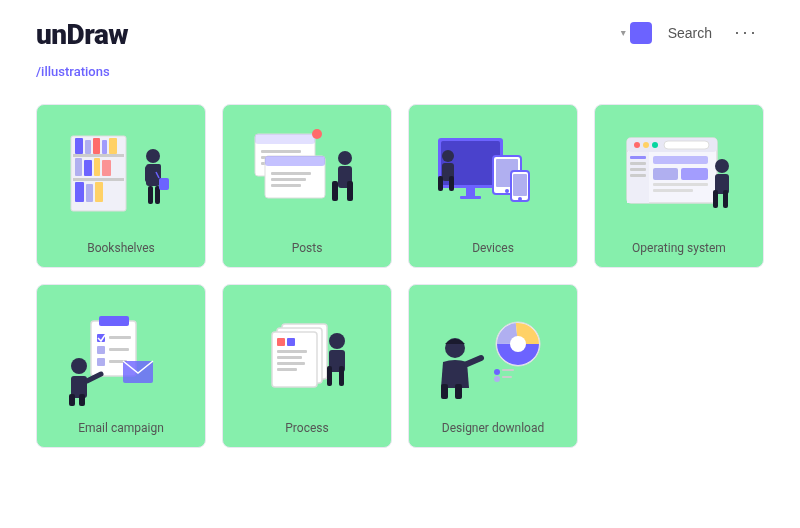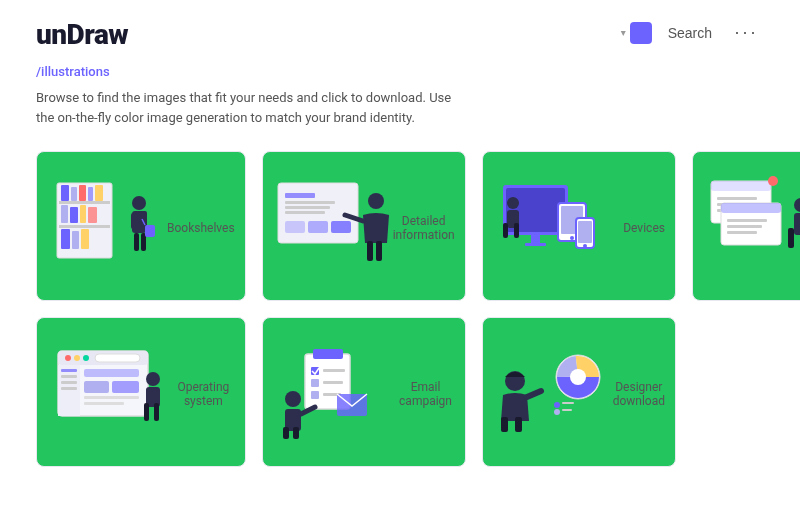--- a/index.html
+++ b/index.html
@@ -88,24 +88,24 @@
       display: grid;
       grid-template-columns: repeat(4, 1fr);
       gap: 16px;
       padding: 16px 36px 16px 36px;
     }
     .card {
       border: 1px solid #e8e8f0;
       border-radius: 8px;
       padding: 16px 10px 12px 10px;
       display: flex;
-      flex-direction: row;
+      flex-direction: column;
       align-items: center;
       cursor: pointer;
-      background: #22c55e;
+      background: #86efac;
       transition: box-shadow 0.15s;
     }
     .card-illustration {
       width: 100%;
       height: 110px;
       display: flex;
       align-items: center;
       justify-content: center;
       margin-bottom: 10px;
     }
@@ -128,21 +128,20 @@
       <span class="color-arrow">▾</span>
       <div class="color-dot"></div>
     </div>
     <button class="search-btn">Search</button>
     <button class="more-btn">···</button>
   </div>
 </header>
 
 <div class="subtitle-area">
   <a class="illustrations-link">/illustrations</a>
-  <p class="description">Browse to find the images that fit your needs and click to download. Use the on-the-fly color image generation to match your brand identity.</p>
 </div>
 
 <div class="grid">
 
   <div class="card">
     <div class="card-illustration">
       <svg width="120" height="100" viewBox="0 0 120 100">
 
         <rect x="10" y="10" width="55" height="75" rx="2" fill="#f0f0f8" stroke="#ddd" stroke-width="1"></rect>
 
@@ -172,73 +171,20 @@
         <rect x="87" y="60" width="5" height="18" rx="2" fill="#1a1a2e"></rect>
         <rect x="94" y="60" width="5" height="18" rx="2" fill="#1a1a2e"></rect>
 
         <rect x="98" y="52" width="10" height="12" rx="2" fill="#6c63ff"></rect>
         <line x1="98" y1="52" x2="95" y2="46" stroke="#6c63ff" stroke-width="1.5"></line>
       </svg>
     </div>
     <span class="card-label">Bookshelves</span>
   </div>
 
-  <div class="card">
-    <div class="card-illustration">
-      <svg width="120" height="100" viewBox="0 0 120 100">
-
-        <rect x="5" y="10" width="80" height="60" rx="3" fill="#f0f0f8" stroke="#ddd" stroke-width="1"></rect>
-
-        <rect x="12" y="20" width="30" height="5" rx="1" fill="#6c63ff" opacity="0.7"></rect>
-        <rect x="12" y="28" width="50" height="3" rx="1" fill="#ccc"></rect>
-        <rect x="12" y="33" width="45" height="3" rx="1" fill="#ccc"></rect>
-        <rect x="12" y="38" width="40" height="3" rx="1" fill="#ccc"></rect>
-        <rect x="12" y="48" width="20" height="12" rx="2" fill="#6c63ff" opacity="0.3"></rect>
-        <rect x="35" y="48" width="20" height="12" rx="2" fill="#6c63ff" opacity="0.5"></rect>
-        <rect x="58" y="48" width="20" height="12" rx="2" fill="#6c63ff" opacity="0.8"></rect>
-
-        <circle cx="103" cy="28" r="8" fill="#2d2d4e"></circle>
-
-        <path d="M90 42 Q103 38 116 42 L114 70 H92 Z" fill="#2d2d4e"></path>
-
-        <line x1="90" y1="48" x2="72" y2="42" stroke="#2d2d4e" stroke-width="5" stroke-linecap="round"></line>
-
-        <rect x="94" y="68" width="6" height="20" rx="2" fill="#1a1a2e"></rect>
-        <rect x="103" y="68" width="6" height="20" rx="2" fill="#1a1a2e"></rect>
-      </svg>
-    </div>
-    <span class="card-label">Detailed information</span>
-  </div>
-
-  <div class="card">
-    <div class="card-illustration">
-      <svg width="120" height="100" viewBox="0 0 120 100">
-
-        <rect x="5" y="12" width="65" height="50" rx="3" fill="#6c63ff"></rect>
-        <rect x="8" y="15" width="59" height="44" rx="2" fill="#4a42cc"></rect>
-
-        <rect x="33" y="62" width="9" height="8" rx="0" fill="#6c63ff"></rect>
-        <rect x="27" y="70" width="21" height="3" rx="1" fill="#6c63ff"></rect>
-
-        <rect x="60" y="30" width="28" height="38" rx="3" fill="#fff" stroke="#6c63ff" stroke-width="2"></rect>
-        <rect x="63" y="33" width="22" height="28" rx="1" fill="#b0aff0"></rect>
-        <circle cx="74" cy="65" r="2" fill="#6c63ff"></circle>
-
-        <rect x="78" y="45" width="18" height="30" rx="3" fill="#fff" stroke="#6c63ff" stroke-width="2"></rect>
-        <rect x="80" y="48" width="14" height="22" rx="1" fill="#b0aff0"></rect>
-        <circle cx="87" cy="73" r="2" fill="#6c63ff"></circle>
-
-        <circle cx="15" cy="30" r="6" fill="#2d2d4e"></circle>
-        <rect x="9" y="37" width="12" height="18" rx="3" fill="#2d2d4e"></rect>
-        <rect x="5" y="50" width="5" height="15" rx="2" fill="#1a1a2e"></rect>
-        <rect x="16" y="50" width="5" height="15" rx="2" fill="#1a1a2e"></rect>
-      </svg>
-    </div>
-    <span class="card-label">Devices</span>
-  </div>
 
   <div class="card">
     <div class="card-illustration">
       <svg width="120" height="100" viewBox="0 0 120 100">
 
         <rect x="8" y="8" width="60" height="42" rx="3" fill="#fff" stroke="#ddd" stroke-width="1"></rect>
         <rect x="8" y="8" width="60" height="10" rx="3" fill="#6c63ff" opacity="0.2"></rect>
 
         <rect x="14" y="24" width="40" height="3" rx="1" fill="#ccc"></rect>
         <rect x="14" y="30" width="35" height="3" rx="1" fill="#ccc"></rect>
@@ -252,20 +198,47 @@
         <rect x="24" y="52" width="35" height="3" rx="1" fill="#ccc"></rect>
         <rect x="24" y="58" width="30" height="3" rx="1" fill="#ccc"></rect>
 
         <circle cx="98" cy="32" r="7" fill="#2d2d4e"></circle>
         <rect x="91" y="40" width="14" height="22" rx="3" fill="#2d2d4e"></rect>
         <rect x="85" y="55" width="6" height="20" rx="2" fill="#1a1a2e"></rect>
         <rect x="100" y="55" width="6" height="20" rx="2" fill="#1a1a2e"></rect>
       </svg>
     </div>
     <span class="card-label">Posts</span>
+  </div>
+
+  <div class="card">
+    <div class="card-illustration">
+      <svg width="120" height="100" viewBox="0 0 120 100">
+
+        <rect x="5" y="12" width="65" height="50" rx="3" fill="#6c63ff"></rect>
+        <rect x="8" y="15" width="59" height="44" rx="2" fill="#4a42cc"></rect>
+
+        <rect x="33" y="62" width="9" height="8" rx="0" fill="#6c63ff"></rect>
+        <rect x="27" y="70" width="21" height="3" rx="1" fill="#6c63ff"></rect>
+
+        <rect x="60" y="30" width="28" height="38" rx="3" fill="#fff" stroke="#6c63ff" stroke-width="2"></rect>
+        <rect x="63" y="33" width="22" height="28" rx="1" fill="#b0aff0"></rect>
+        <circle cx="74" cy="65" r="2" fill="#6c63ff"></circle>
+
+        <rect x="78" y="45" width="18" height="30" rx="3" fill="#fff" stroke="#6c63ff" stroke-width="2"></rect>
+        <rect x="80" y="48" width="14" height="22" rx="1" fill="#b0aff0"></rect>
+        <circle cx="87" cy="73" r="2" fill="#6c63ff"></circle>
+
+        <circle cx="15" cy="30" r="6" fill="#2d2d4e"></circle>
+        <rect x="9" y="37" width="12" height="18" rx="3" fill="#2d2d4e"></rect>
+        <rect x="5" y="50" width="5" height="15" rx="2" fill="#1a1a2e"></rect>
+        <rect x="16" y="50" width="5" height="15" rx="2" fill="#1a1a2e"></rect>
+      </svg>
+    </div>
+    <span class="card-label">Devices</span>
   </div>
 
   <div class="card">
     <div class="card-illustration">
       <svg width="120" height="100" viewBox="0 0 120 100">
 
         <rect x="8" y="12" width="90" height="65" rx="4" fill="#f5f5fc" stroke="#ddd" stroke-width="1.5"></rect>
 
         <rect x="8" y="12" width="90" height="14" rx="4" fill="#e8e8f5"></rect>
         <circle cx="18" cy="19" r="3" fill="#ff6b6b"></circle>
@@ -318,20 +291,43 @@
         <rect x="10" y="70" width="16" height="22" rx="3" fill="#2d2d4e"></rect>
 
         <line x1="26" y1="75" x2="40" y2="68" stroke="#2d2d4e" stroke-width="5" stroke-linecap="round"></line>
         <rect x="8" y="88" width="6" height="12" rx="2" fill="#1a1a2e"></rect>
         <rect x="18" y="88" width="6" height="12" rx="2" fill="#1a1a2e"></rect>
       </svg>
     </div>
     <span class="card-label">Email campaign</span>
   </div>
 
+  <div class="card">
+    <div class="card-illustration">
+      <svg width="120" height="100" viewBox="0 0 120 100">
+
+        <rect x="35" y="18" width="45" height="55" rx="3" fill="#fff" stroke="#ddd" stroke-width="1.5"></rect>
+        <rect x="30" y="22" width="45" height="55" rx="3" fill="#fff" stroke="#ddd" stroke-width="1.5"></rect>
+        <rect x="25" y="26" width="45" height="55" rx="3" fill="#fff" stroke="#ddd" stroke-width="1.5"></rect>
+
+        <rect x="30" y="32" width="8" height="8" rx="1" fill="#ff6b6b"></rect>
+        <rect x="40" y="32" width="8" height="8" rx="1" fill="#6c63ff"></rect>
+        <rect x="30" y="44" width="30" height="3" rx="1" fill="#ccc"></rect>
+        <rect x="30" y="50" width="25" height="3" rx="1" fill="#ccc"></rect>
+        <rect x="30" y="56" width="28" height="3" rx="1" fill="#ccc"></rect>
+        <rect x="30" y="62" width="20" height="3" rx="1" fill="#ccc"></rect>
+
+        <circle cx="90" cy="35" r="8" fill="#2d2d4e"></circle>
+        <rect x="82" y="44" width="16" height="22" rx="3" fill="#2d2d4e"></rect>
+        <rect x="80" y="60" width="5" height="20" rx="2" fill="#1a1a2e"></rect>
+        <rect x="92" y="60" width="5" height="20" rx="2" fill="#1a1a2e"></rect>
+      </svg>
+    </div>
+    <span class="card-label">Process</span>
+  </div>
 
   <div class="card">
     <div class="card-illustration">
       <svg width="120" height="100" viewBox="0 0 120 100">
 
         <circle cx="85" cy="38" r="22" fill="#f0f0f8" stroke="#ddd" stroke-width="1"></circle>
 
         <circle cx="85" cy="38" r="14" fill="none" stroke="#6c63ff" stroke-width="14" stroke-dasharray="44 44" stroke-dashoffset="0"></circle>
         <circle cx="85" cy="38" r="14" fill="none" stroke="#b0aff0" stroke-width="14" stroke-dasharray="20 68" stroke-dashoffset="-44"></circle>
         <circle cx="85" cy="38" r="14" fill="none" stroke="#ffd166" stroke-width="14" stroke-dasharray="24 64" stroke-dashoffset="-64"></circle>

